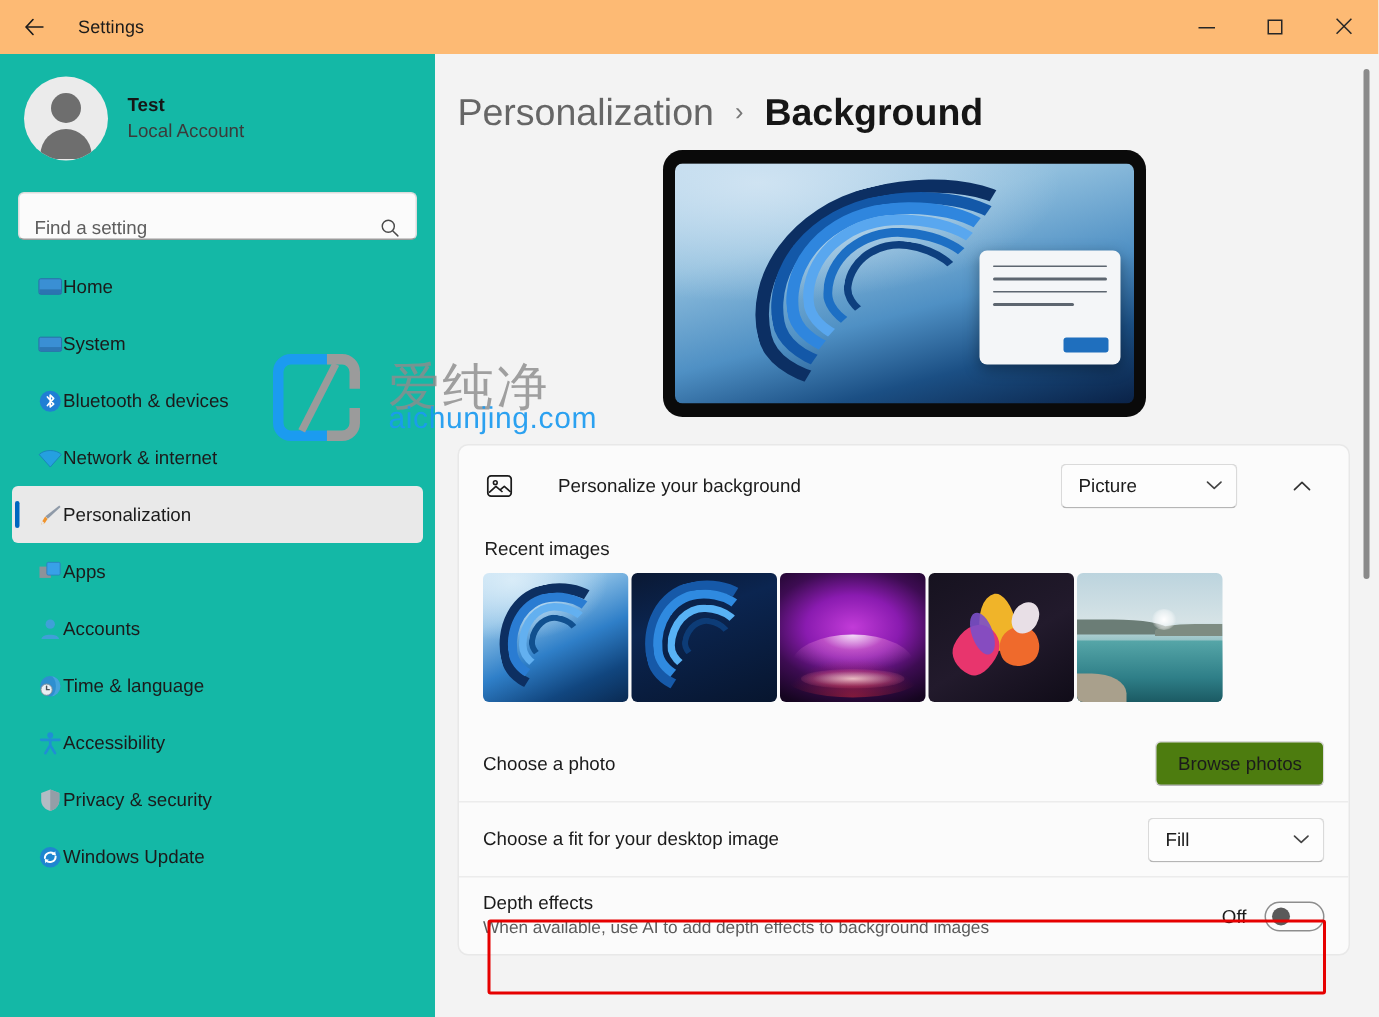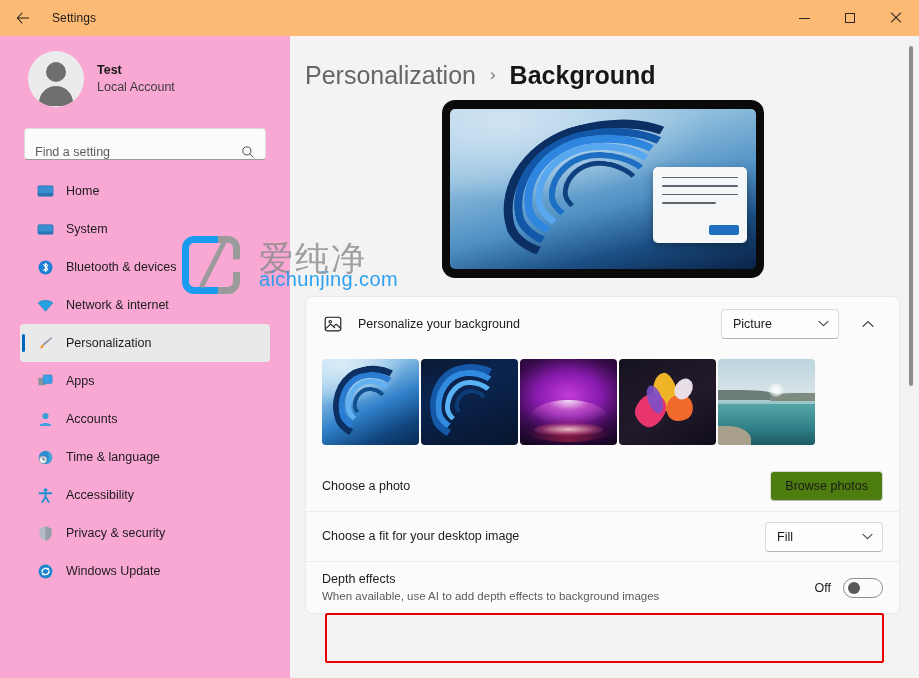--- a/index.html
+++ b/index.html
@@ -66,22 +66,22 @@
     flex: 1 1 auto;
     display: flex;
     min-height: 0;
     position: relative;
   }
 
   
   .sidebar {
     width: 290px;
     flex: 0 0 290px;
-    background: #f9a8d4;
-    padding: 0 20px;
+    background: #14b8a6;
+    padding: 0 8px;
     position: relative;
     z-index: 20;
   }
   .profile {
     display: flex;
     align-items: center;
     gap: 13px;
     padding: 10px 0 0 8px;
     height: 76px;
   }
@@ -130,21 +130,20 @@
     color: #1b1b1b;
   }
   .searchwrap input::placeholder { color: #5d5d5d; }
 
   .navlist { margin-top: 2px; }
   .navitem {
     position: relative;
     height: 38px;
     display: flex;
     align-items: center;
-    gap: 12px;
     padding-left: 16px;
     border-radius: 4px;
     cursor: pointer;
     margin-bottom: 0px;
   }
   .navitem.selected { background: #e9e9e9; }
   .navitem.selected:before {
     content: "";
     position: absolute;
     left: 2px; top: 10px;
@@ -302,21 +301,21 @@
     background: #fbfbfb;
     border: 1px solid #e8e8e8;
     border-radius: 7px;
     overflow: hidden;
   }
   .row {
     display: flex;
     align-items: center;
     padding: 0 16px;
     min-height: 50px;
-    gap: 14px;
+    gap: 28px;
   }
   .row + .row { border-top: 1px solid #ececec; }
   .row-main { flex: 1 1 auto; min-width: 0; }
   .row-title { font-size: 12.5px; color: #1b1b1b; line-height: 1.45; }
   .row-sub { font-size: 11.5px; color: #5b5b5b; line-height: 1.5; }
 
   .rowicon {
     width: 22px; height: 22px;
     flex: 0 0 22px;
     display: flex; align-items: center; justify-content: center;
@@ -653,20 +652,21 @@
             </span>
           </div>
           <div class="expander">
             <svg width="12" height="8" viewBox="0 0 12 8">
               <path d="M1 6.4 L6 1.6 L11 6.4" fill="none" stroke="#333" stroke-width="1.15" stroke-linecap="round" stroke-linejoin="round"></path>
             </svg>
           </div>
         </div>
 
         <div class="recent">
+          <div class="recent-label">Recent images</div>
           <div class="thumbs">
             <div class="thumb" style="background:
                    radial-gradient(ellipse 110% 80% at 20% 5%, #d9ecf8 0%, rgba(217,236,248,0) 60%),
                    linear-gradient(155deg,#c3dff2 0%,#8cc0e6 28%,#2f7fc8 56%,#11467f 80%,#0a2a52 100%);">
               <div style="position:absolute;left:10%;top:8%;width:80%;height:86%;">
                 <span style="position:absolute;inset:0;border:7px solid transparent;border-top-color:#0d2f61;border-left-color:#0d2f61;border-radius:48% 52% 44% 56%/58% 42% 58% 42%;transform:rotate(-13deg);"></span>
                 <span style="position:absolute;left:8%;top:8%;width:84%;height:84%;border:6px solid transparent;border-top-color:#2a7cd2;border-left-color:#2a7cd2;border-radius:48% 52% 44% 56%/58% 42% 58% 42%;transform:rotate(-7deg);"></span>
                 <span style="position:absolute;left:18%;top:18%;width:64%;height:64%;border:5px solid transparent;border-top-color:#63b0f0;border-left-color:#63b0f0;border-radius:48% 52% 44% 56%/58% 42% 58% 42%;transform:rotate(0deg);"></span>
                 <span style="position:absolute;left:28%;top:28%;width:44%;height:44%;border:4px solid transparent;border-top-color:#11508f;border-left-color:#11508f;border-radius:48% 52% 44% 56%/58% 42% 58% 42%;transform:rotate(9deg);"></span>
               </div>

